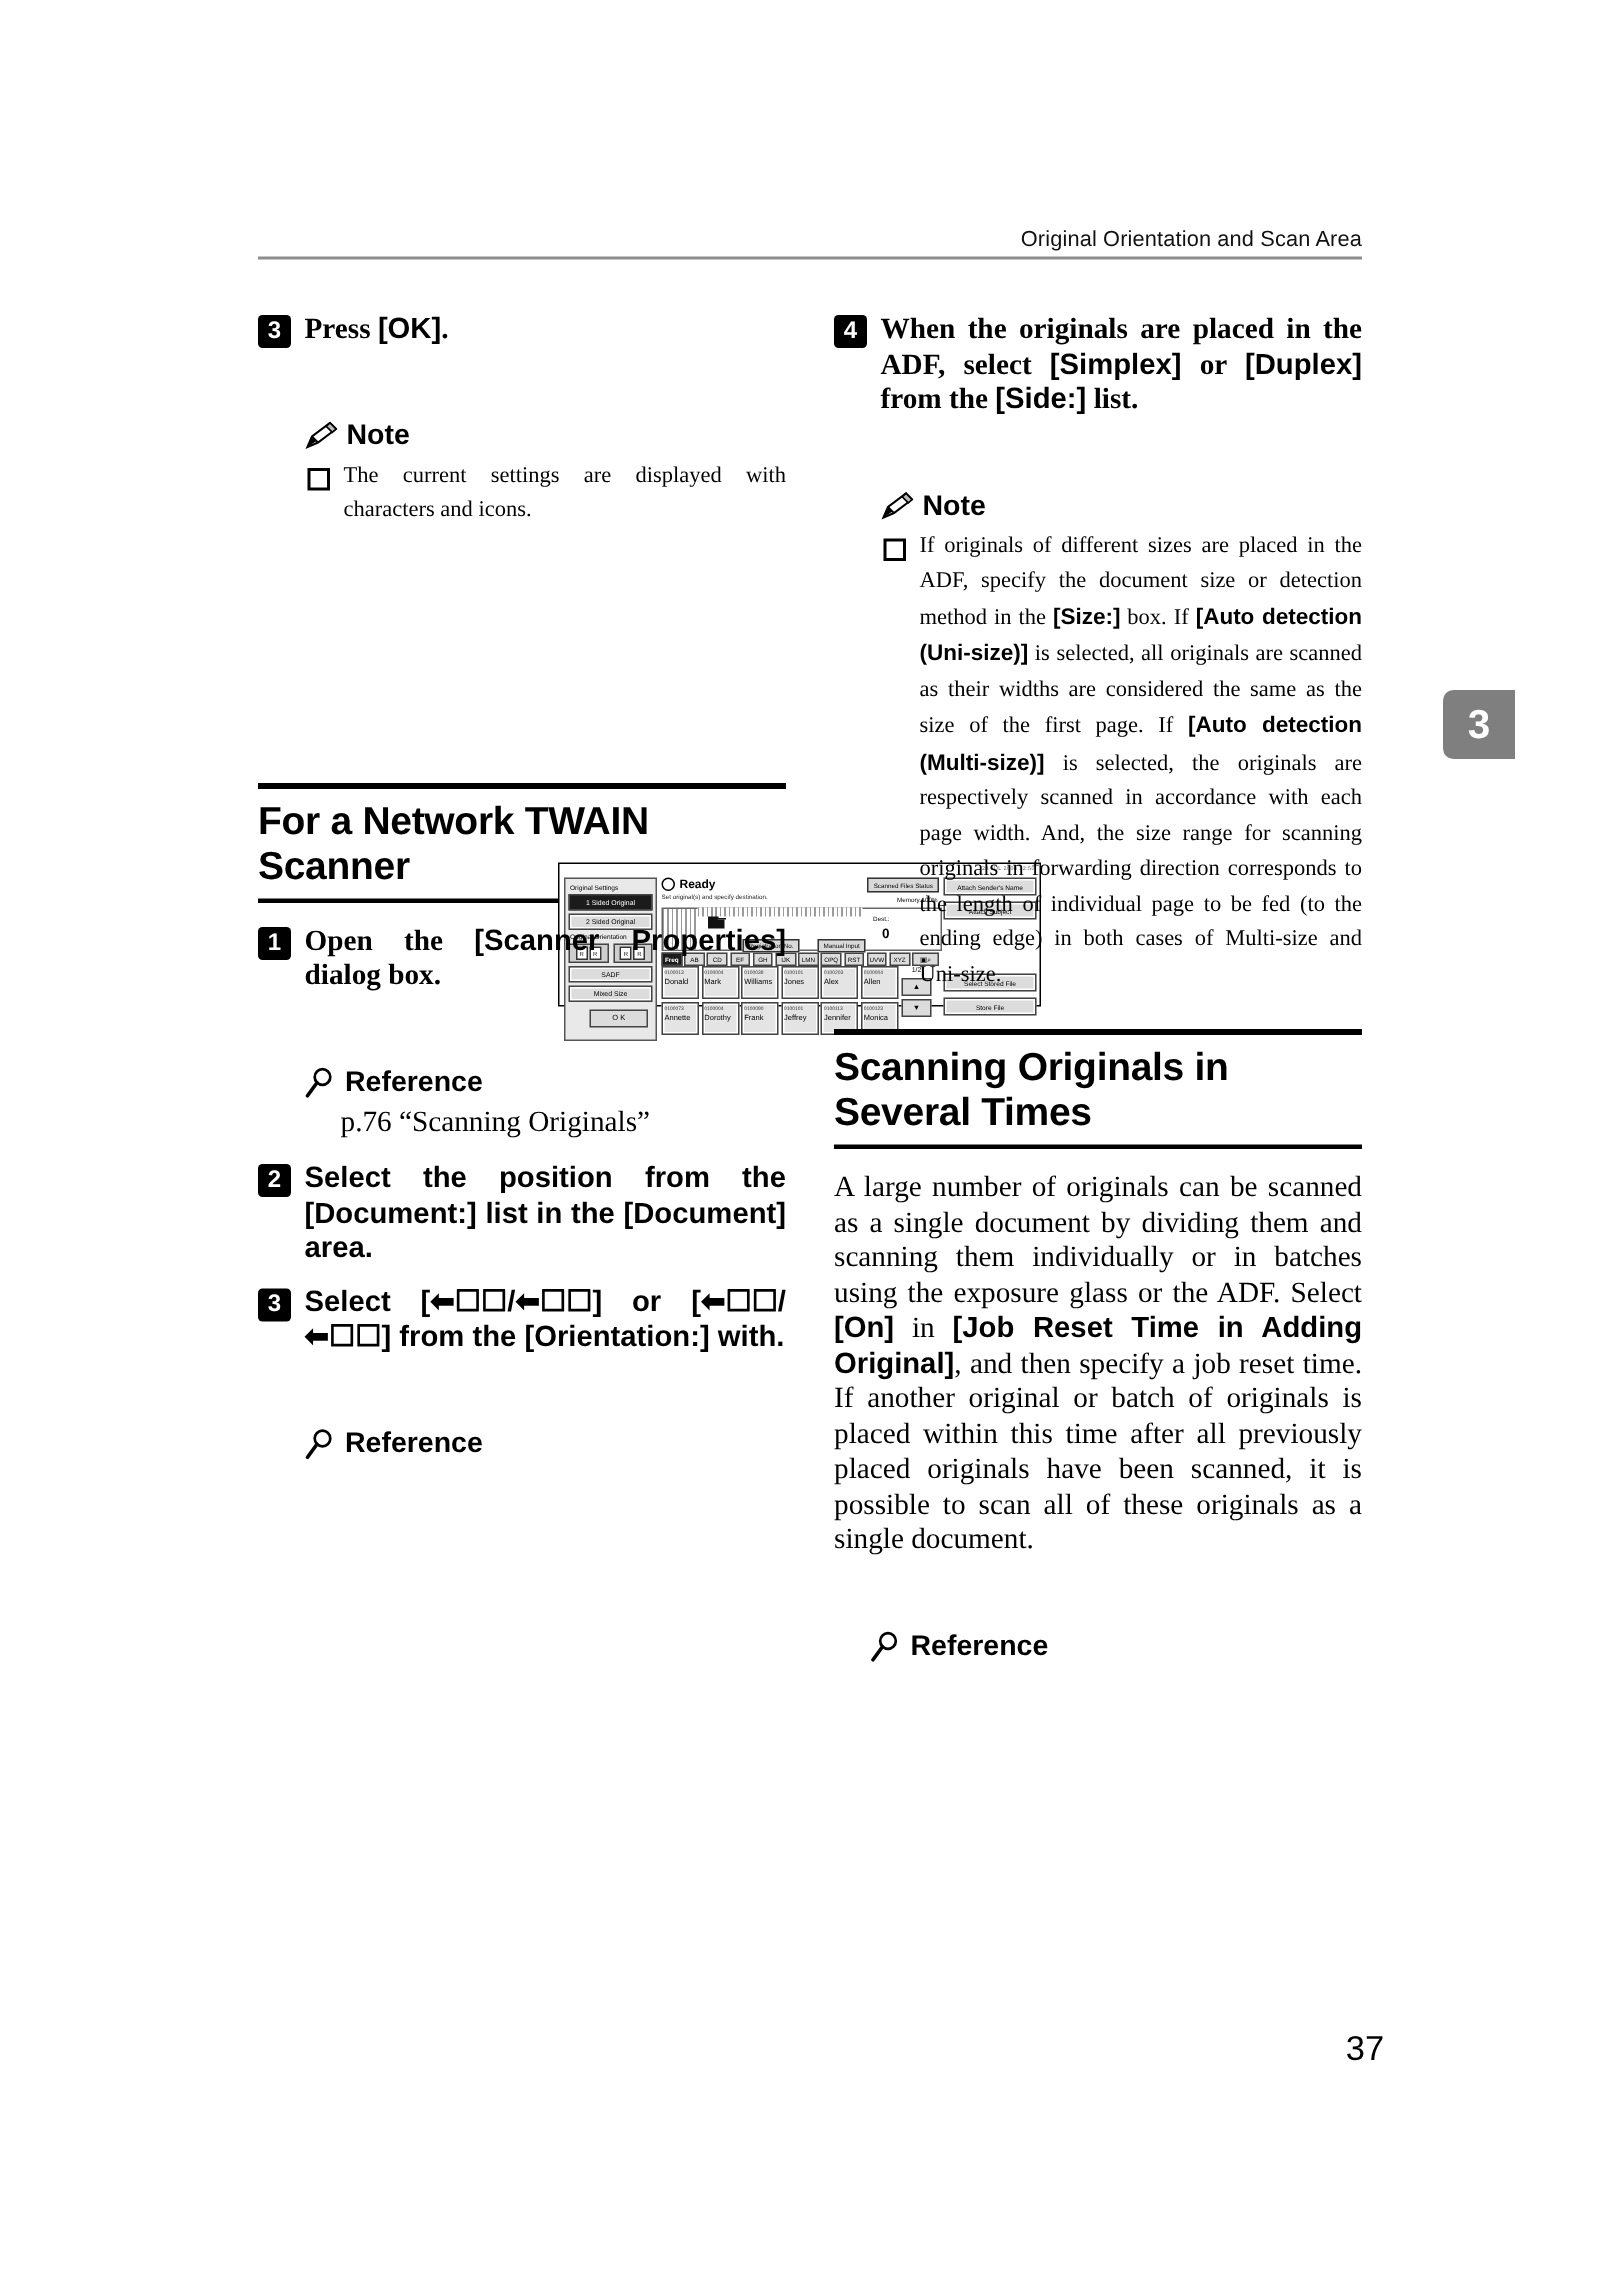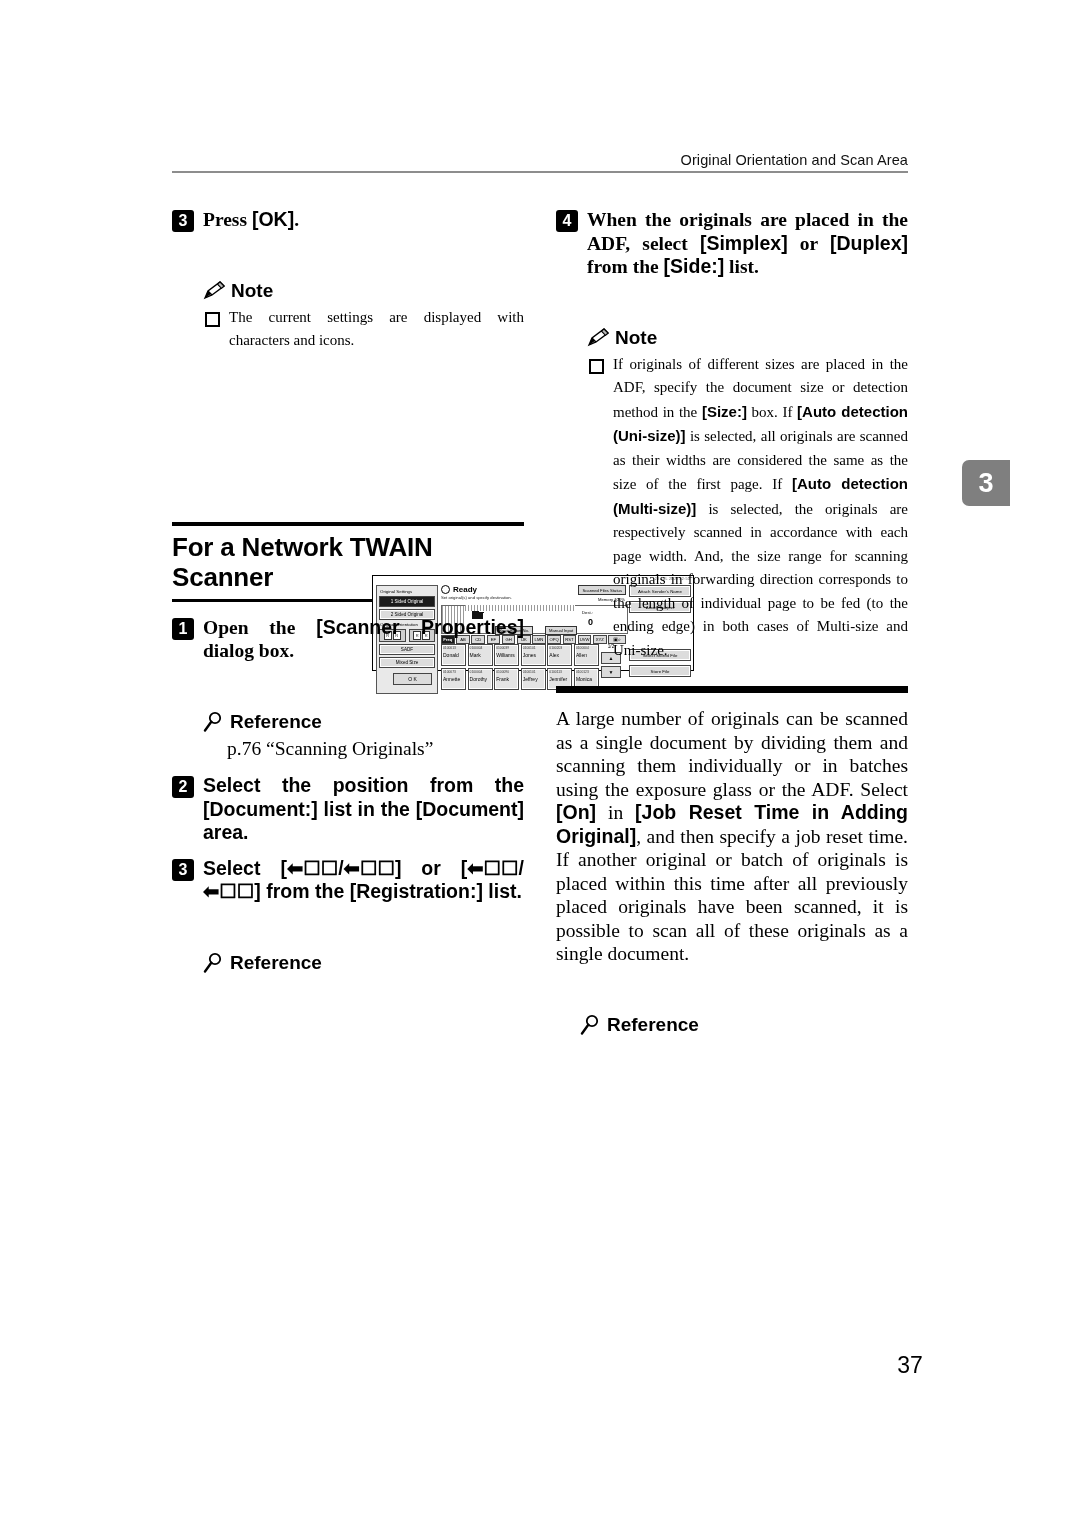--- a/index.html
+++ b/index.html
@@ -303,21 +303,21 @@
     </div>
 
     <div class="step" style="margin-top:14px">
       <div class="stepnum">2</div>
       <div class="step-text sans">Select the position from the <span class="kb">[Document:]</span> list in the <span class="kb">[Document]</span> area.</div>
     </div>
 
     <div class="step" style="margin-top:12px">
       <div class="stepnum">3</div>
       <div class="step-text sans">
-        <span>Select [</span><span>⬅☐☐</span><span>/</span><span>⬅☐☐</span><span>] or [</span><span>⬅☐☐</span><span>/</span><span>⬅☐☐</span><span>] from the [Registration:] list.</span>
+        <span>Select [</span><span>⬅☐☐</span><span>/</span><span>⬅☐☐</span><span>] or [</span><span>⬅☐☐</span><span>/</span><span>⬅☐☐</span><span>] from the [Orientation:] with.</span>
       </div>
     </div>
     <div class="subblock">
       <div class="note-head">
         <span class="ico-mag">
           <svg viewBox="0 0 21 21" width="21" height="21">
               <g fill="none" stroke="#000">
             <circle cx="12" cy="7" r="5.2" stroke-width="1.8"></circle>
             <line x1="8.3" y1="10.8" x2="2" y2="19.5" stroke-width="2.4" stroke-linecap="round"></line>
           </g>
@@ -347,20 +347,21 @@
           </g>
             </svg>
         </span>
         <span class="lbl">Note</span>
       </div>
       <div class="bullet-item">If originals of different sizes are placed in the ADF, specify the document size or detection method in the <span class="kb">[Size:]</span> box. If <span class="kb">[Auto detection (Uni-size)]</span> is selected, all originals are scanned as their widths are considered the same as the size of the first page. If <span class="kb">[Auto detection (Multi-size)]</span> is selected, the originals are respectively scanned in accordance with each page width. And, the size range for scanning originals in forwarding direction corresponds to the length of individual page to be fed (to the ending edge) in both cases of Multi-size and Uni-size.</div>
     </div>
 
     <div class="sect">
       <div class="rule-top"></div>
+      <h2>Scanning Originals in Several Times</h2>
       <div class="rule-bot"></div>
     </div>
 
     <div class="para">A large number of originals can be scanned as a single document by dividing them and scanning them individually or in batches using the exposure glass or the ADF. Select <span class="kb">[On]</span> in <span class="kb">[Job Reset Time in Adding Original]</span>, and then specify a job reset time. If another original or batch of originals is placed within this time after all previously placed originals have been scanned, it is possible to scan all of these originals as a single document.</div>
 
     <div class="subblock" style="padding-left:24px">
       <div class="note-head">
         <span class="ico-mag">
           <svg viewBox="0 0 21 21" width="21" height="21">
               <g fill="none" stroke="#000">

